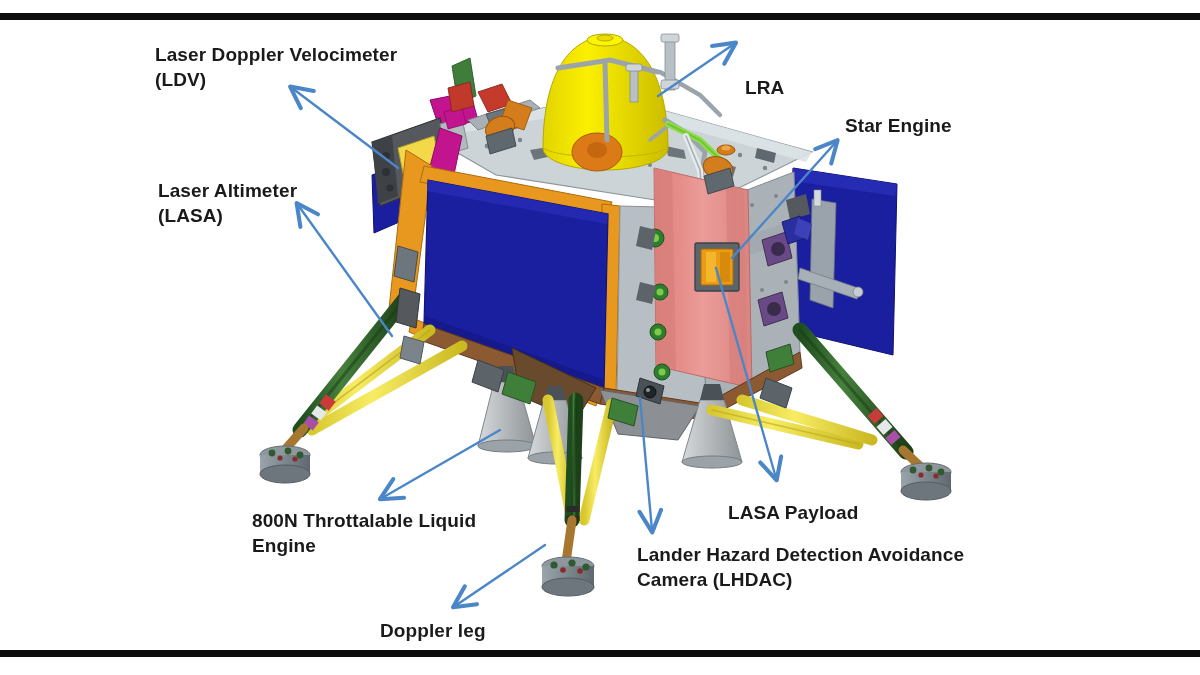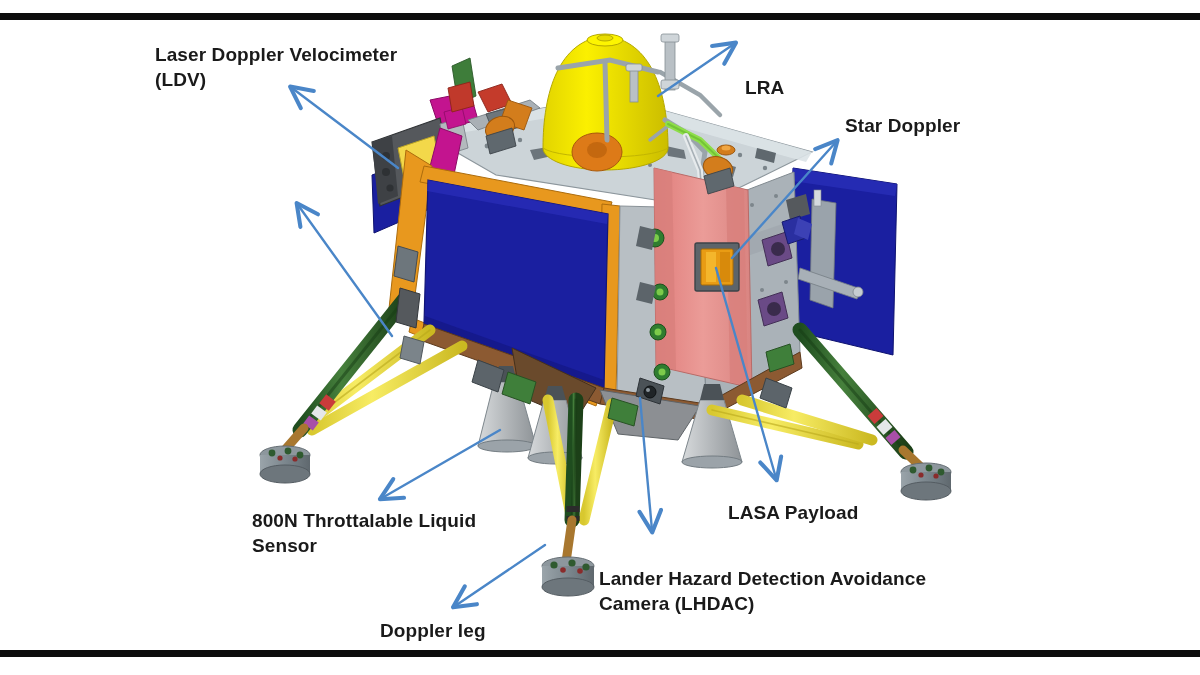--- a/index.html
+++ b/index.html
@@ -411,28 +411,30 @@
       <line x1="716" y1="268" x2="776" y2="478"></line>
       <line x1="500" y1="430" x2="382" y2="498"></line>
       <line x1="640" y1="398" x2="652" y2="530"></line>
       <line x1="545" y1="545" x2="455" y2="606"></line>
     </g>
   </svg>
 
   <div class="label" style="left:155px; top:42px;">Laser Doppler Velocimeter
 (LDV)</div>
 
+  <div class="label" style="left:158px; top:178px;">Laser Altimeter
+(LASA)</div>
 
   <div class="label" style="left:745px; top:35px;margin-top:40px;">LRA</div>
 
-  <div class="label" style="left:845px; top:113px;">Star Doppler</div>
+  <div class="label" style="left:845px; top:113px;">Star Engine</div>
 
   <div class="label" style="left:728px; top:500px;">LASA Payload</div>
 
   <div class="label" style="left:252px; top:508px;">800N Throttalable Liquid
-Sensor</div>
-
-  <div class="label" style="left:599px; top:542px;margin-top:24px;">Lander Hazard Detection Avoidance
+Engine</div>
+
+  <div class="label" style="left:637px; top:542px;">Lander Hazard Detection Avoidance
 Camera (LHDAC)</div>
 
   <div class="label" style="left:380px; top:618px;">Doppler leg</div>
 
 </div>
 
 </body></html>

